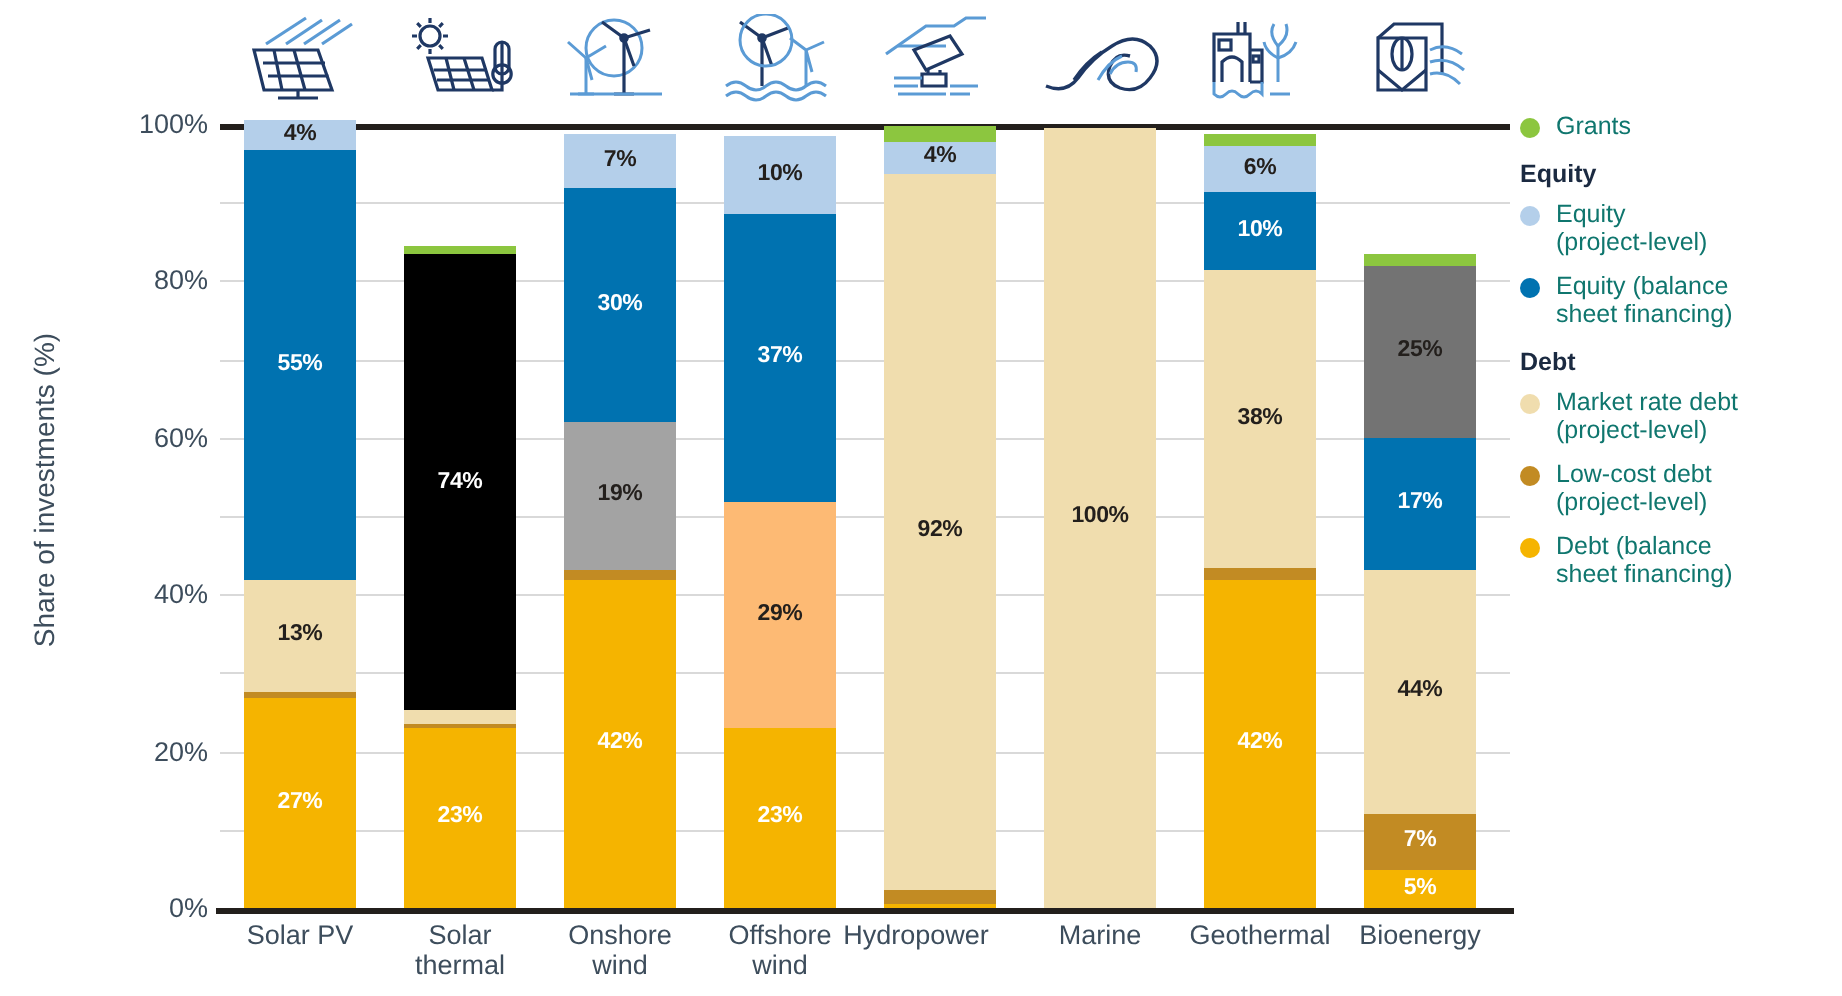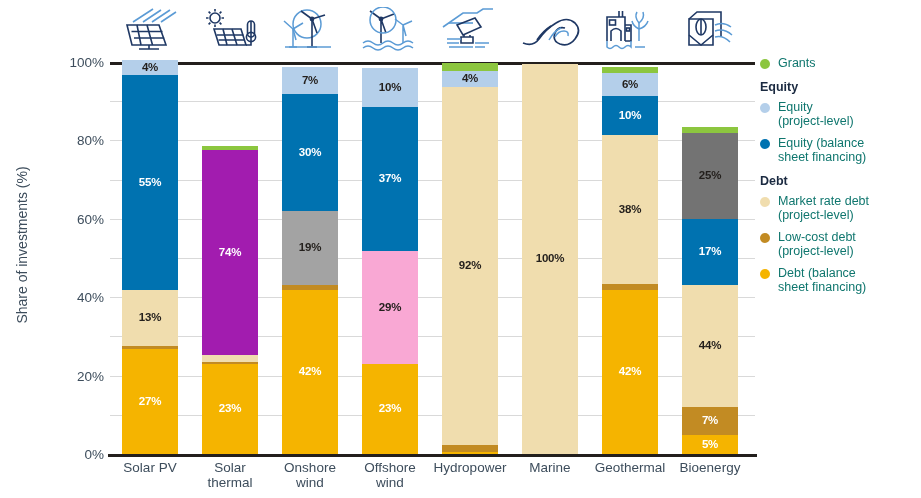--- a/index.html
+++ b/index.html
@@ -218,21 +218,21 @@
           <div class="seg" style="height: 56px; background: rgb(240, 221, 174);">
             <span class="seg-label lbl-dark">13%</span>
           </div>
           <div class="seg" style="height: 2.73px; background: rgb(194, 139, 35);"></div>
           <div class="seg" style="height: 105.3px; background: rgb(245, 180, 0);">
             <span class="seg-label lbl-light">27%</span>
           </div>
         </div>
         <div class="bar" style="left: 92px;">
           <div class="seg" style="height: 3.9px; background: rgb(140, 198, 63);"></div>
-          <div class="seg" style="height: 205px; background: #a21caf;">
+          <div class="seg" style="height: 228px; background: #000000;">
             <span class="seg-label lbl-light">74%</span>
           </div>
           <div class="seg" style="height: 6.63px; background: rgb(240, 221, 174);"></div>
           <div class="seg" style="height: 2.34px; background: rgb(194, 139, 35);"></div>
           <div class="seg" style="height: 89.7px; background: rgb(245, 180, 0);">
             <span class="seg-label lbl-light">23%</span>
           </div>
         </div>
         <div class="bar" style="left: 172px;">
           <div class="seg" style="height: 27.3px; background: rgb(180, 207, 234);">
@@ -249,21 +249,21 @@
             <span class="seg-label lbl-light">42%</span>
           </div>
         </div>
         <div class="bar" style="left: 252px;">
           <div class="seg" style="height: 39px; background: rgb(180, 207, 234);">
             <span class="seg-label lbl-dark">10%</span>
           </div>
           <div class="seg" style="height: 144.3px; background: rgb(0, 114, 176);">
             <span class="seg-label lbl-light">37%</span>
           </div>
-          <div class="seg" style="height: 113.1px; background: #f9a8d4;">
+          <div class="seg" style="height: 113.1px; background: #fdba74;">
             <span class="seg-label lbl-dark">29%</span>
           </div>
           <div class="seg" style="height: 89.7px; background: rgb(245, 180, 0);">
             <span class="seg-label lbl-light">23%</span>
           </div>
         </div>
         <div class="bar" style="left: 332px;">
           <div class="seg" style="height: 7.8px; background: rgb(140, 198, 63);"></div>
           <div class="seg" style="height: 15.6px; background: rgb(180, 207, 234);">
             <span class="seg-label lbl-dark">4%</span>
@@ -326,21 +326,21 @@
         <div>thermal</div>
       </div>
       <div class="x-label" style="left: 172px;">
         <div>Onshore</div>
         <div>wind</div>
       </div>
       <div class="x-label" style="left: 252px;">
         <div>Offshore</div>
         <div>wind</div>
       </div>
-      <div class="x-label" style="left: 332px; text-align: center;">
+      <div class="x-label" style="left: 320px; text-align: center;">
         <div>Hydropower</div>
       </div>
       <div class="x-label" style="left: 412px;">
         <div>Marine</div>
       </div>
       <div class="x-label" style="left: 492px;">
         <div>Geothermal</div>
       </div>
       <div class="x-label" style="left: 572px;">
         <div>Bioenergy</div>

